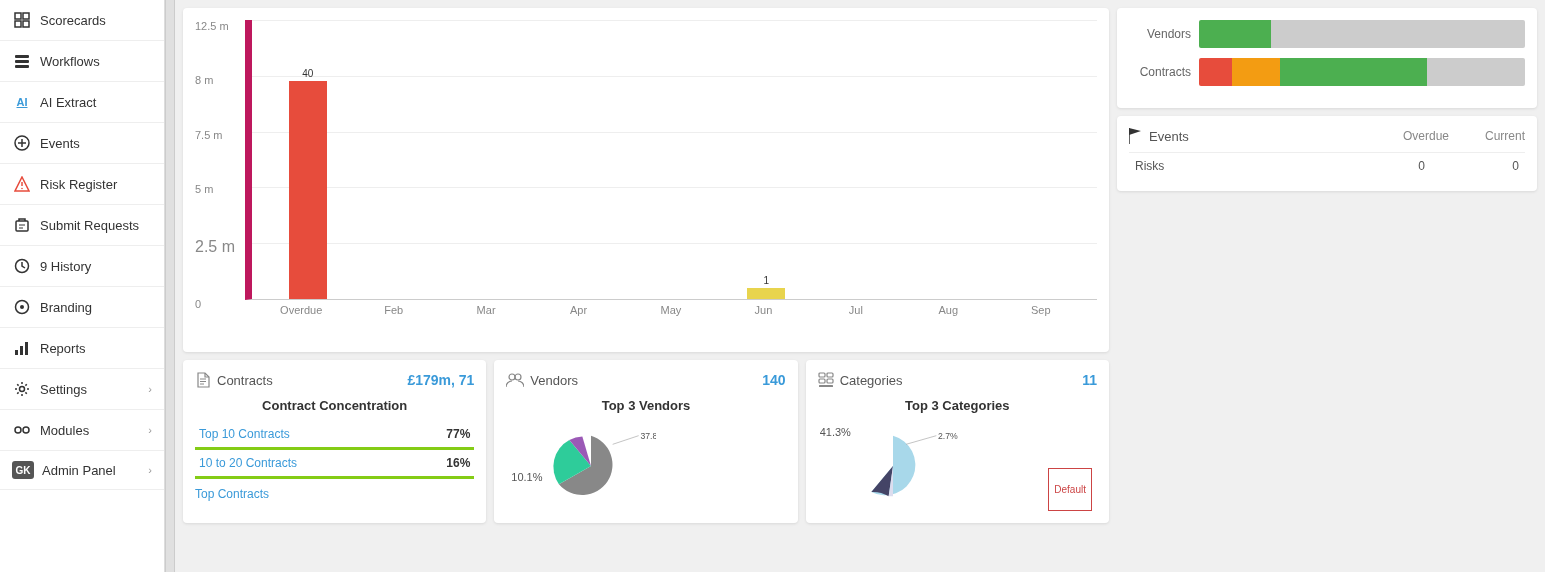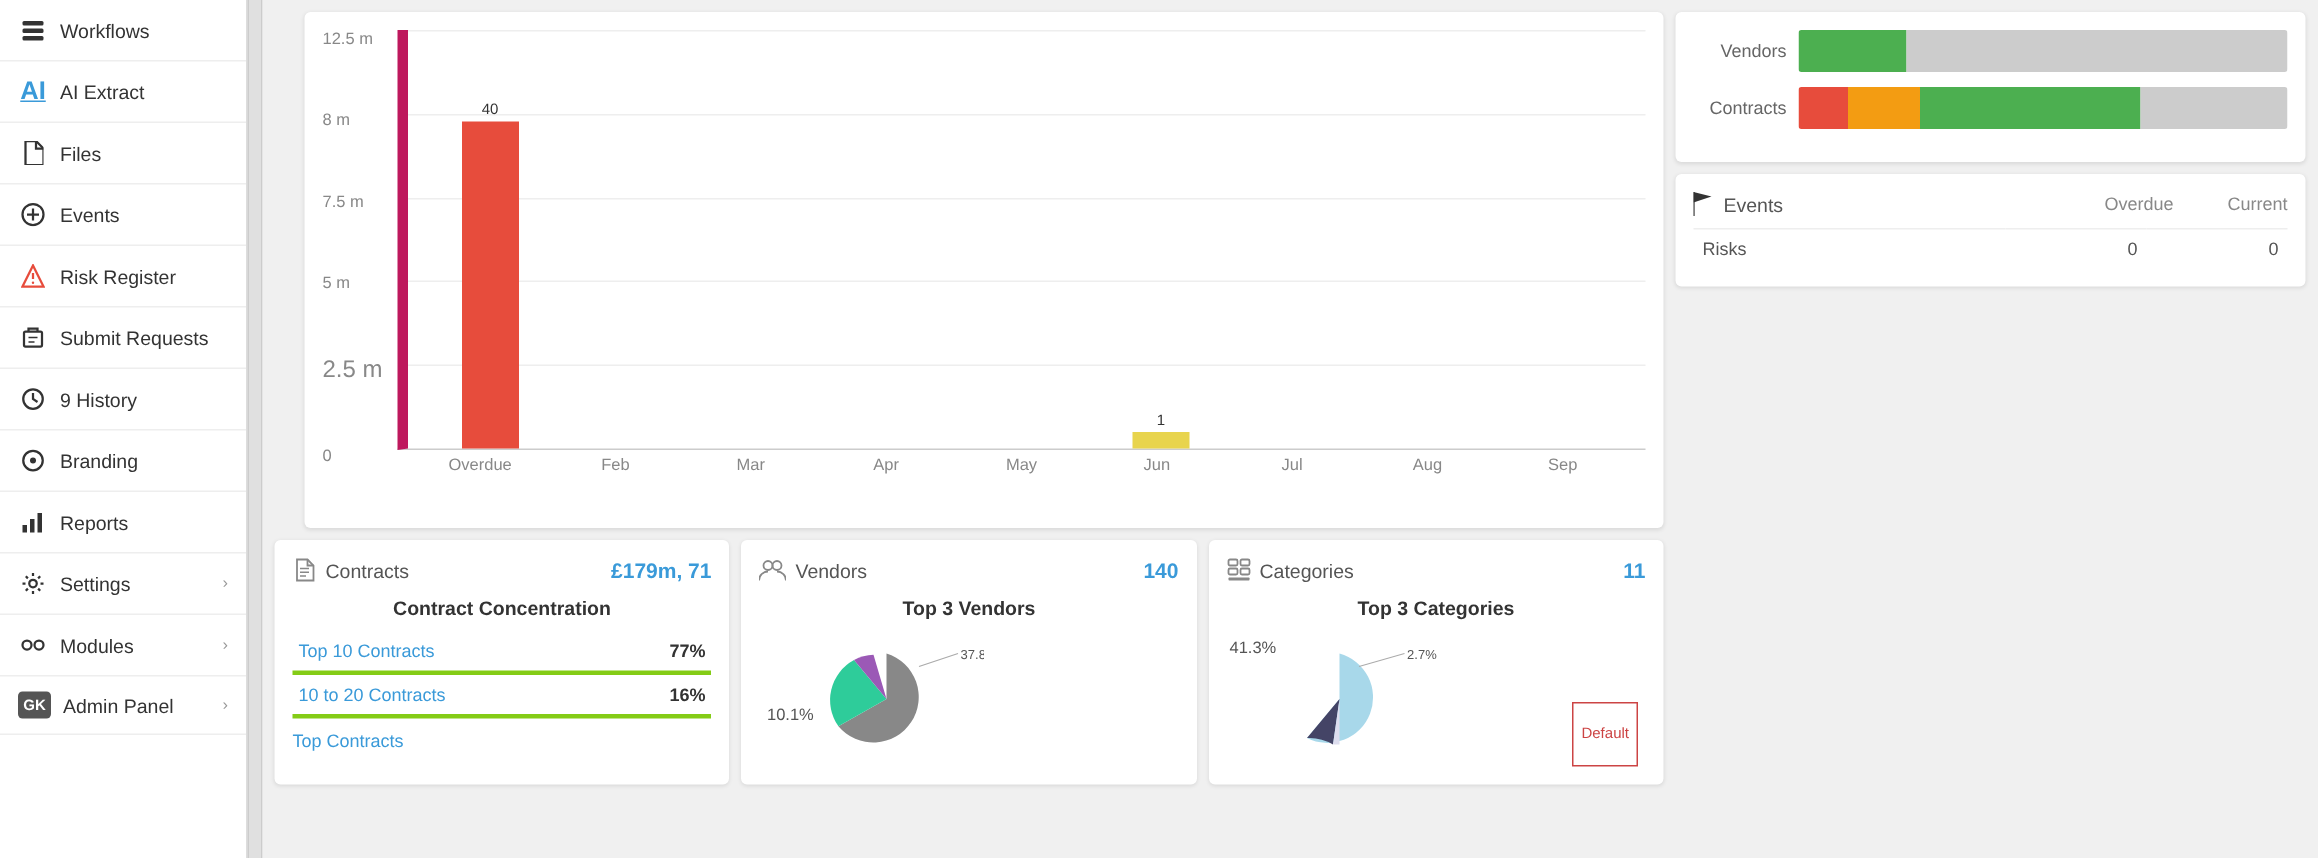--- a/index.html
+++ b/index.html
@@ -80,21 +80,20 @@
       flex-direction: column;
       gap: 8px;
     }
 
     
     .chart-card {
       background: #fff;
       border-radius: 4px;
       padding: 12px;
       box-shadow: 0 1px 3px rgba(0,0,0,0.1);
-      margin-left: 20px;
     }
 
     .bar-chart-area {
       position: relative;
       height: 320px;
       display: flex;
       flex-direction: column;
     }
 
     .chart-y-labels {
@@ -275,39 +274,41 @@
       cursor: pointer;
     }
   </style>
 </head>
 <body>
 
 <div class="sidebar">
   <div class="sidebar-item">
     <div class="sidebar-icon">
       <svg width="16" height="16" viewBox="0 0 16 16">
+          <rect x="1" y="1" width="6" height="6" fill="none" stroke="#333" stroke-width="1.5"></rect>
+          <rect x="9" y="1" width="6" height="6" fill="none" stroke="#333" stroke-width="1.5"></rect>
+          <rect x="1" y="9" width="6" height="6" fill="none" stroke="#333" stroke-width="1.5"></rect>
+          <rect x="9" y="9" width="6" height="6" fill="none" stroke="#333" stroke-width="1.5"></rect>
+        </svg>
+    </div>
+    <span class="sidebar-label">Scorecards</span>
+  </div>
+  <div class="sidebar-item">
+    <div class="sidebar-icon">
+      <svg width="16" height="16" viewBox="0 0 16 16">
           <rect x="1" y="2" width="14" height="3" fill="#333" rx="1"></rect>
           <rect x="1" y="7" width="14" height="3" fill="#333" rx="1"></rect>
           <rect x="1" y="12" width="14" height="3" fill="#333" rx="1"></rect>
         </svg>
     </div>
     <span class="sidebar-label">Workflows</span>
   </div>
   <div class="sidebar-item">
-    <div class="sidebar-icon" style="font-size:17px;font-weight:bold;color:#3a9ad9;text-decoration:underline;">AI</div>
+    <div class="sidebar-icon" style="font-size:11px;font-weight:bold;color:#3a9ad9;text-decoration:underline;">AI</div>
     <span class="sidebar-label">AI Extract</span>
-  </div>
-  <div class="sidebar-item">
-    <div class="sidebar-icon">
-      <svg width="14" height="16" viewBox="0 0 14 16">
-          <path d="M2 0h7l5 5v11H2V0z" fill="none" stroke="#333" stroke-width="1.5"></path>
-          <path d="M9 0v5h5" fill="none" stroke="#333" stroke-width="1.5"></path>
-        </svg>
-    </div>
-    <span class="sidebar-label">Files</span>
   </div>
   <div class="sidebar-item">
     <div class="sidebar-icon">
       <svg width="16" height="16" viewBox="0 0 16 16">
           <circle cx="8" cy="8" r="7" fill="none" stroke="#333" stroke-width="1.5"></circle>
           <line x1="8" y1="4" x2="8" y2="12" stroke="#333" stroke-width="1.5"></line>
           <line x1="4" y1="8" x2="12" y2="8" stroke="#333" stroke-width="1.5"></line>
         </svg>
     </div>
     <span class="sidebar-label">Events</span>

